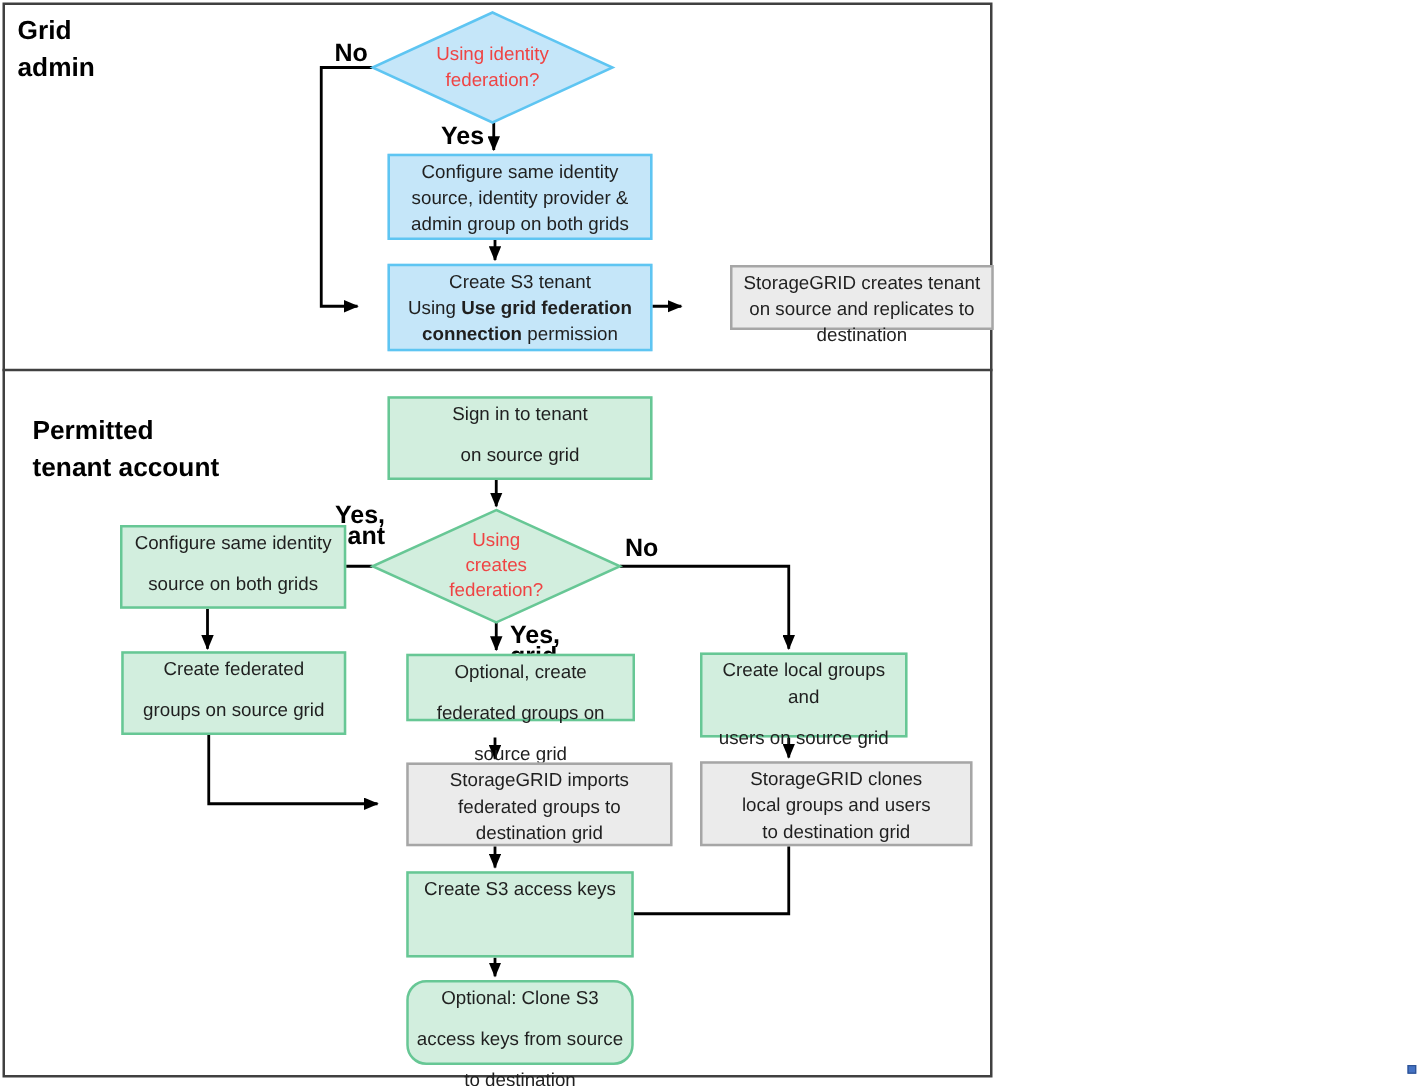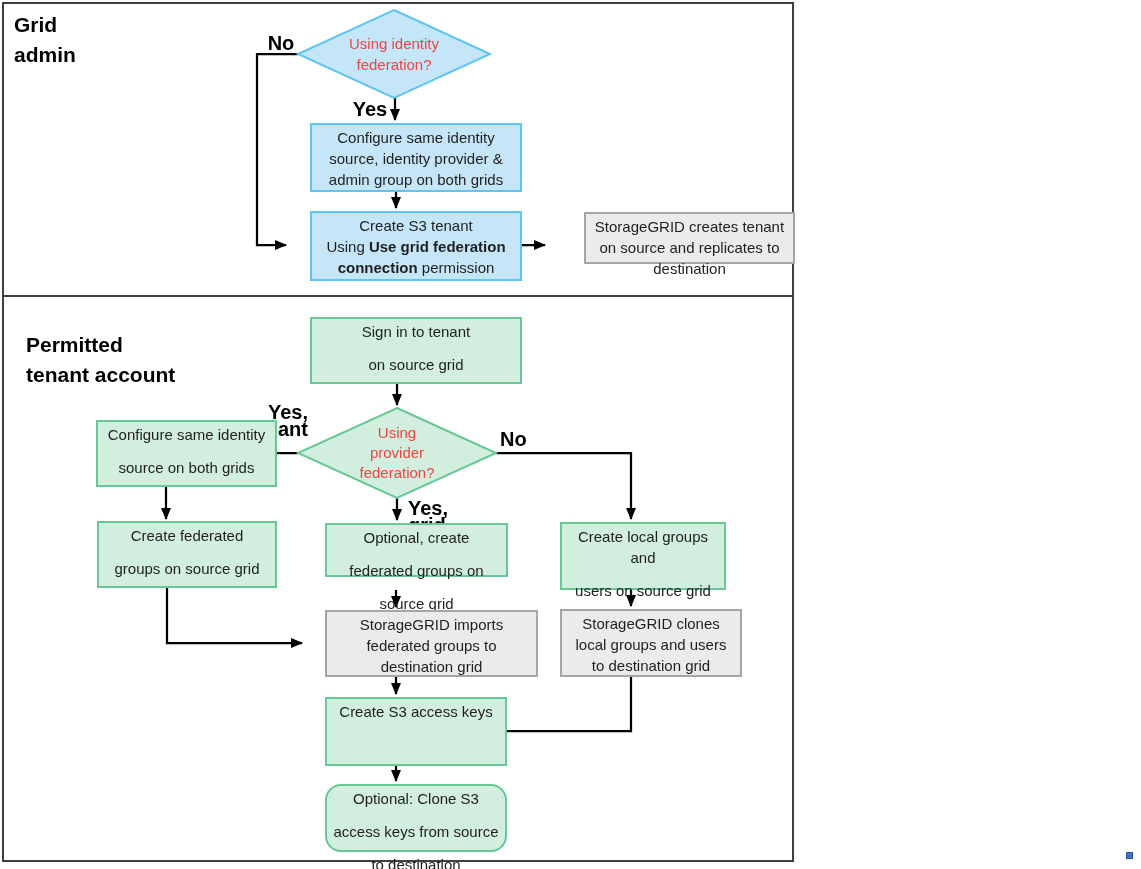--- a/index.html
+++ b/index.html
@@ -100,21 +100,21 @@
     <div>tenant account</div>
   </div>
 
   <div class="node green" style="left:290px;top:317px;width:212px;height:67px;">
     <div>Sign in to tenant</div>
     <div>on source grid</div>
   </div>
 
   <div class="dlabel" style="left:297px;top:422px;width:200px;height:62px;line-height:20px;">
     <div>Using</div>
-    <div>provider</div>
+    <div>creates</div>
     <div>federation?</div>
   </div>
 
   <div class="blabel" style="left:240px;top:404px;width:68px;text-align:right;">
     <div>Yes,</div>
     <div>tenant</div>
   </div>
   <div class="blabel" style="left:500px;top:431px;width:30px;">No</div>
   <div class="blabel" style="left:408px;top:500px;width:80px;">Yes, grid</div>
 
@@ -148,20 +148,20 @@
     <div>Optional: Clone S3</div>
     <div>access keys from source</div>
     <div>to destination</div>
   </div>
 
   <div class="node green" style="left:540px;top:522px;width:166px;height:68px;">
     <div>Create local groups and</div>
     <div>users on source grid</div>
   </div>
 
-  <div class="node grey" style="left:540px;top:609px;width:182px;height:68px;">
+  <div class="node grey" style="left:540px;top:609px;width:218px;height:68px;">
     <div>StorageGRID clones</div>
     <div>local groups and users</div>
     <div>to destination grid</div>
   </div>
 
   <div class="dot"></div>
 </div>
 
 </body></html>

